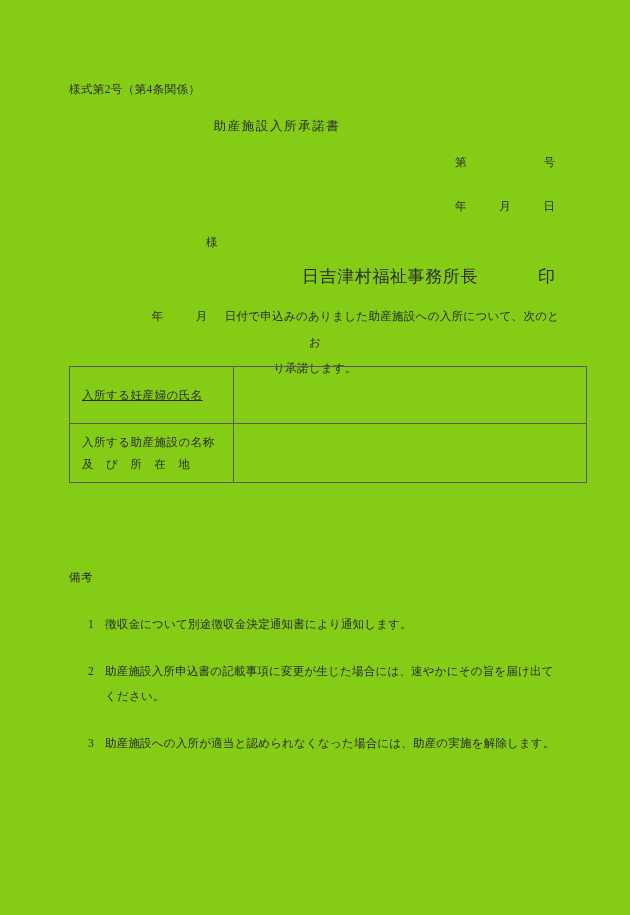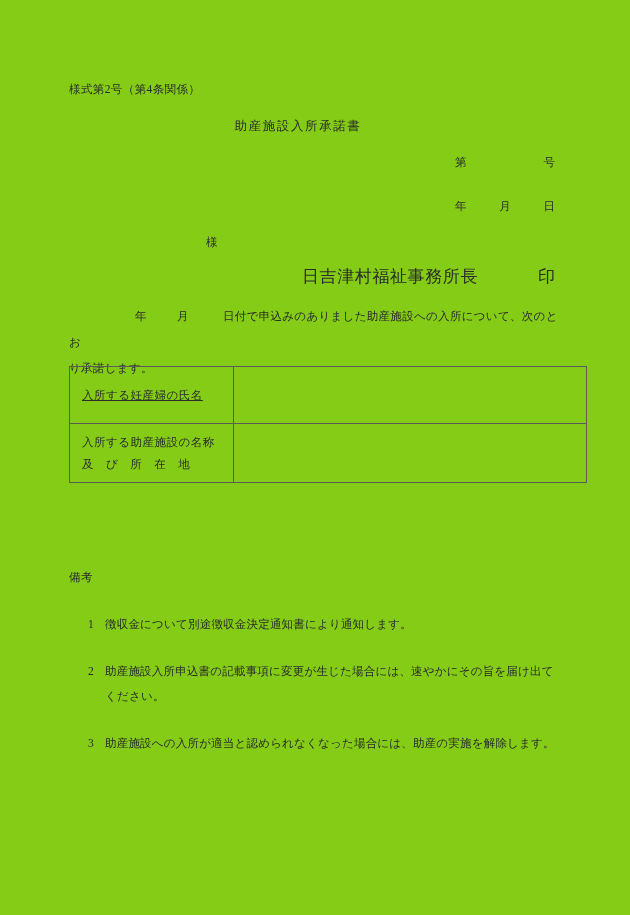--- a/index.html
+++ b/index.html
@@ -31,21 +31,20 @@
   
   .doc-title {
     position: absolute;
     left: 0;
     top: 118px;
     width: 554px;
     text-align: center;
     font-size: 12.5px;
     letter-spacing: 1.6px;
     white-space: nowrap;
-    margin-left: 21px;
   }
 
   
   .header-fields {
     position: absolute;
     left: 455px;
     top: 155px;
     width: 100px;
     font-size: 11.5px;
   }
@@ -83,20 +82,21 @@
 
   
   .body-para {
     position: absolute;
     left: 69px;
     top: 303px;
     width: 492px;
     font-size: 11.5px;
     line-height: 26px;
     letter-spacing: 0.3px;
+    text-align: center;
   }
   .body-lead {
     display: inline-block;
     width: 66px;
   }
   .body-date-y { display: inline-block; width: 42px; }
   .body-date-m { display: inline-block; width: 46px; }
 
   
   .form-table {

